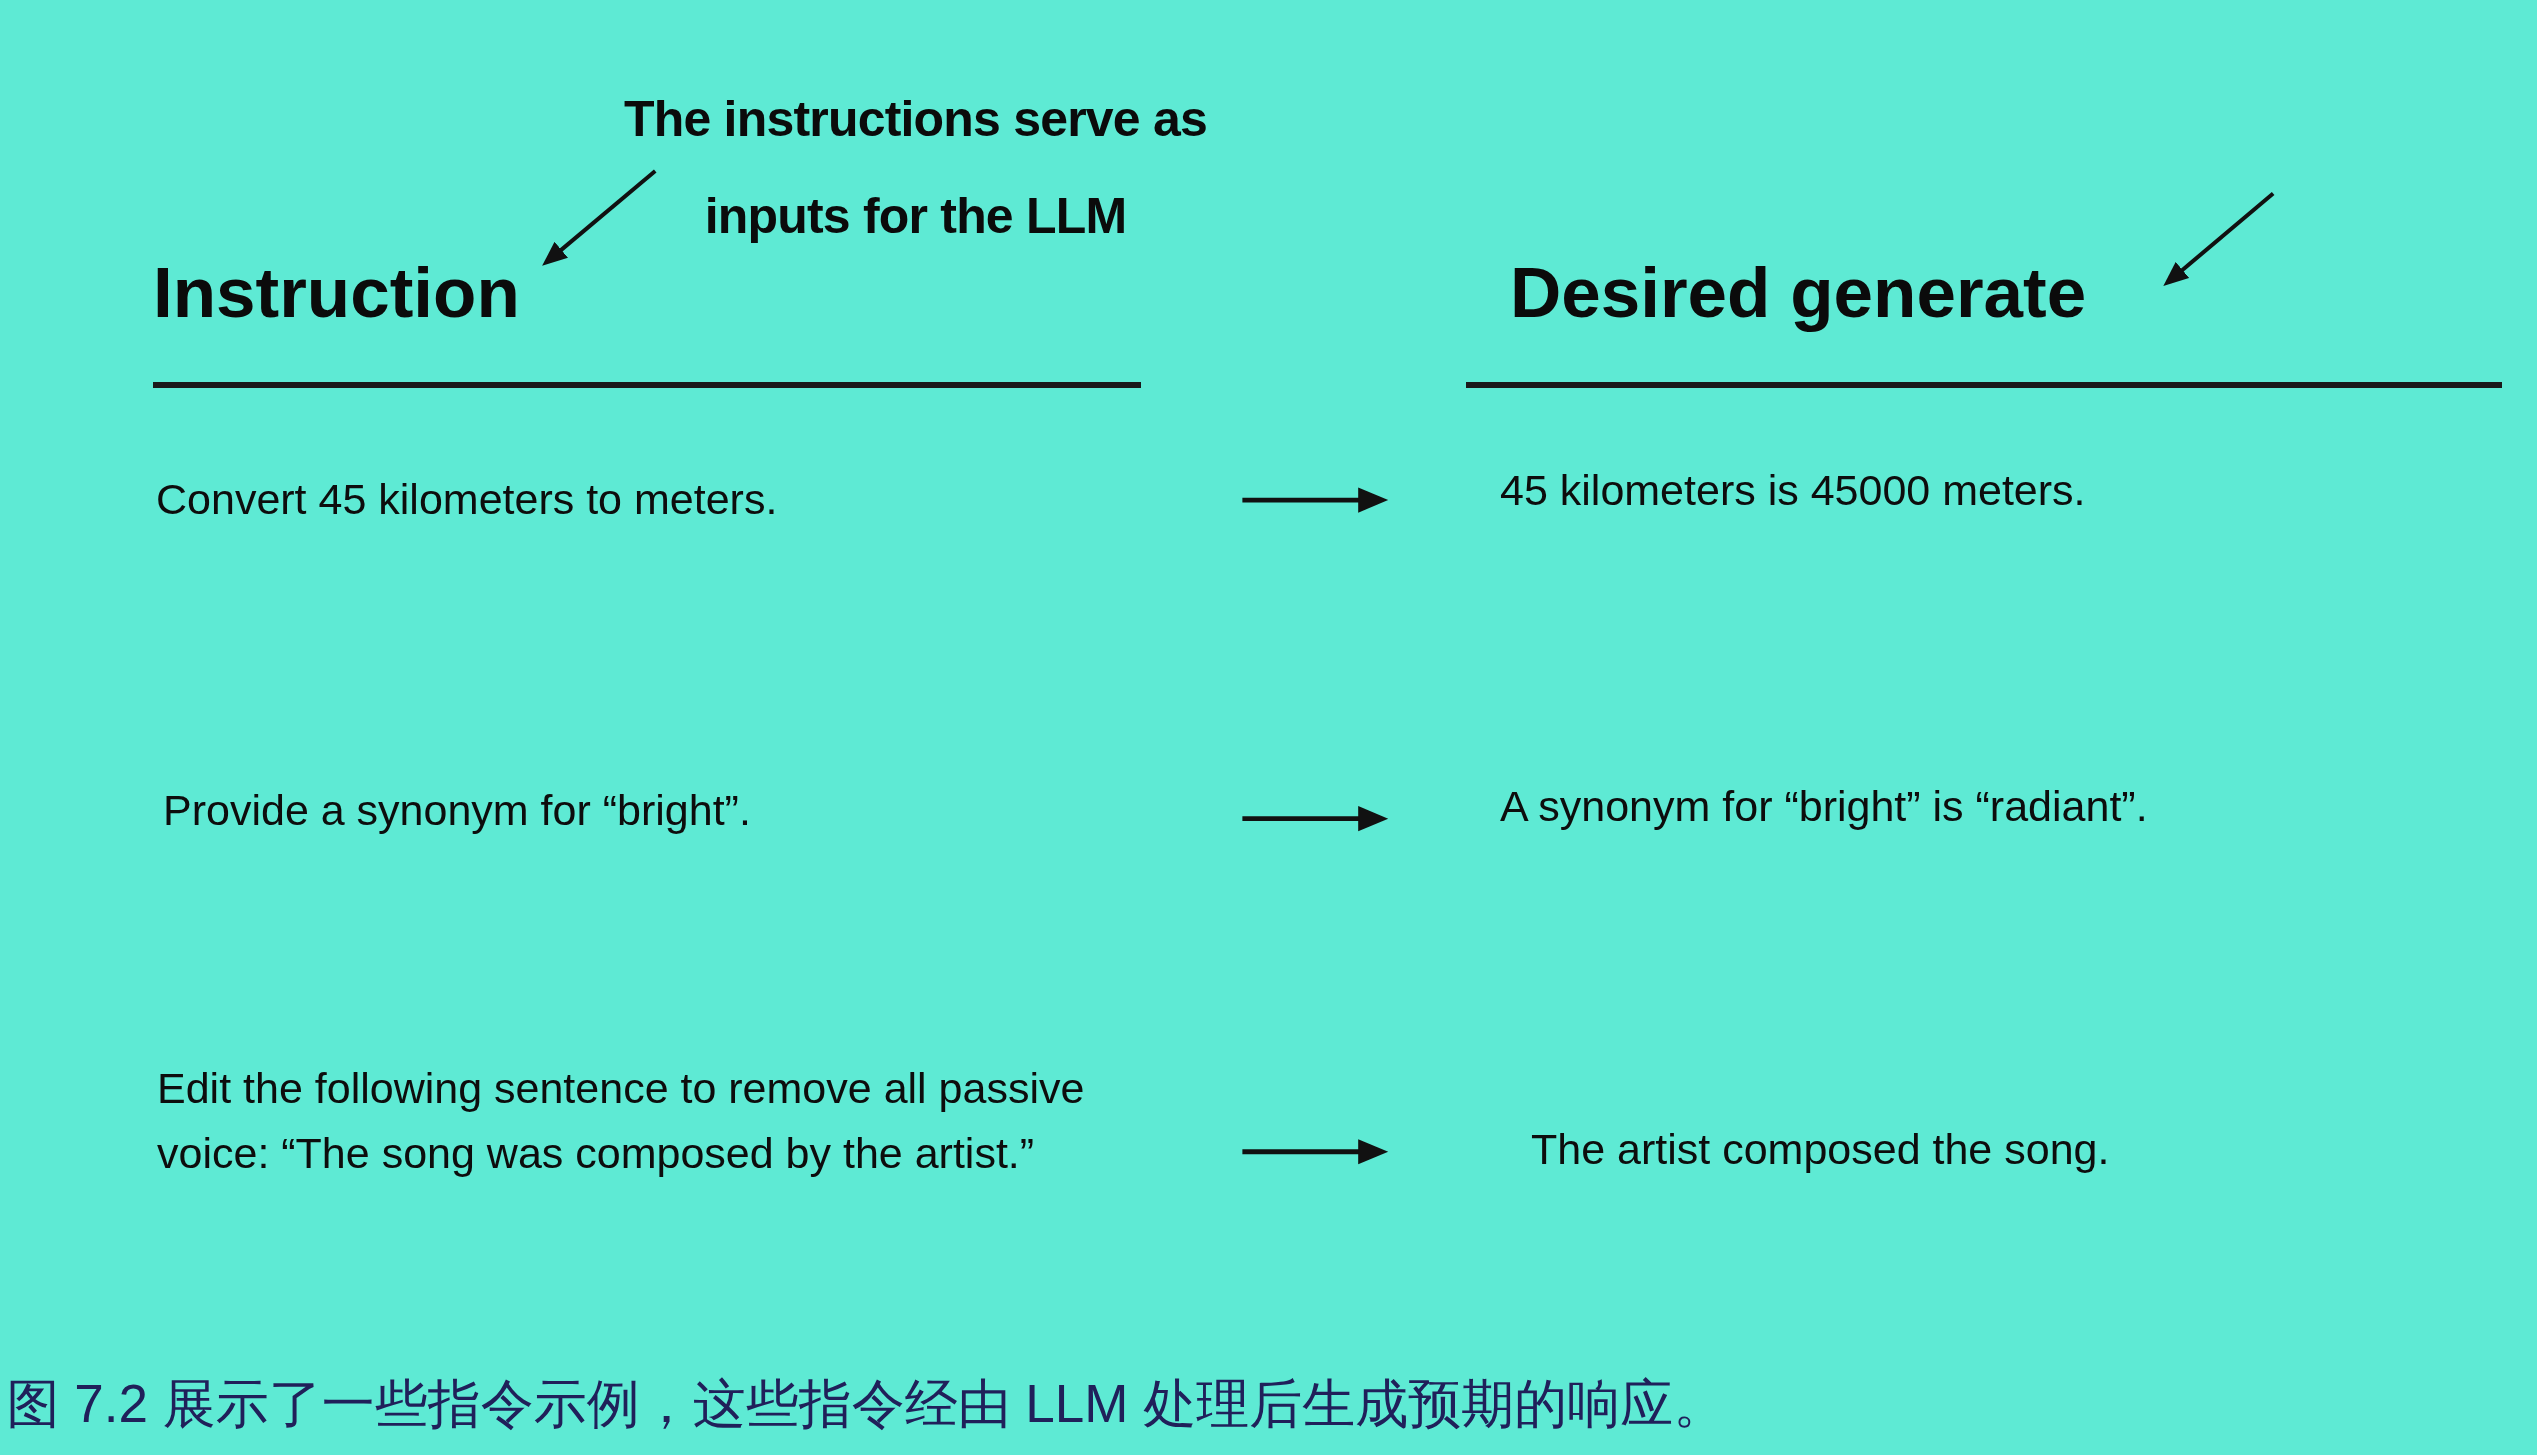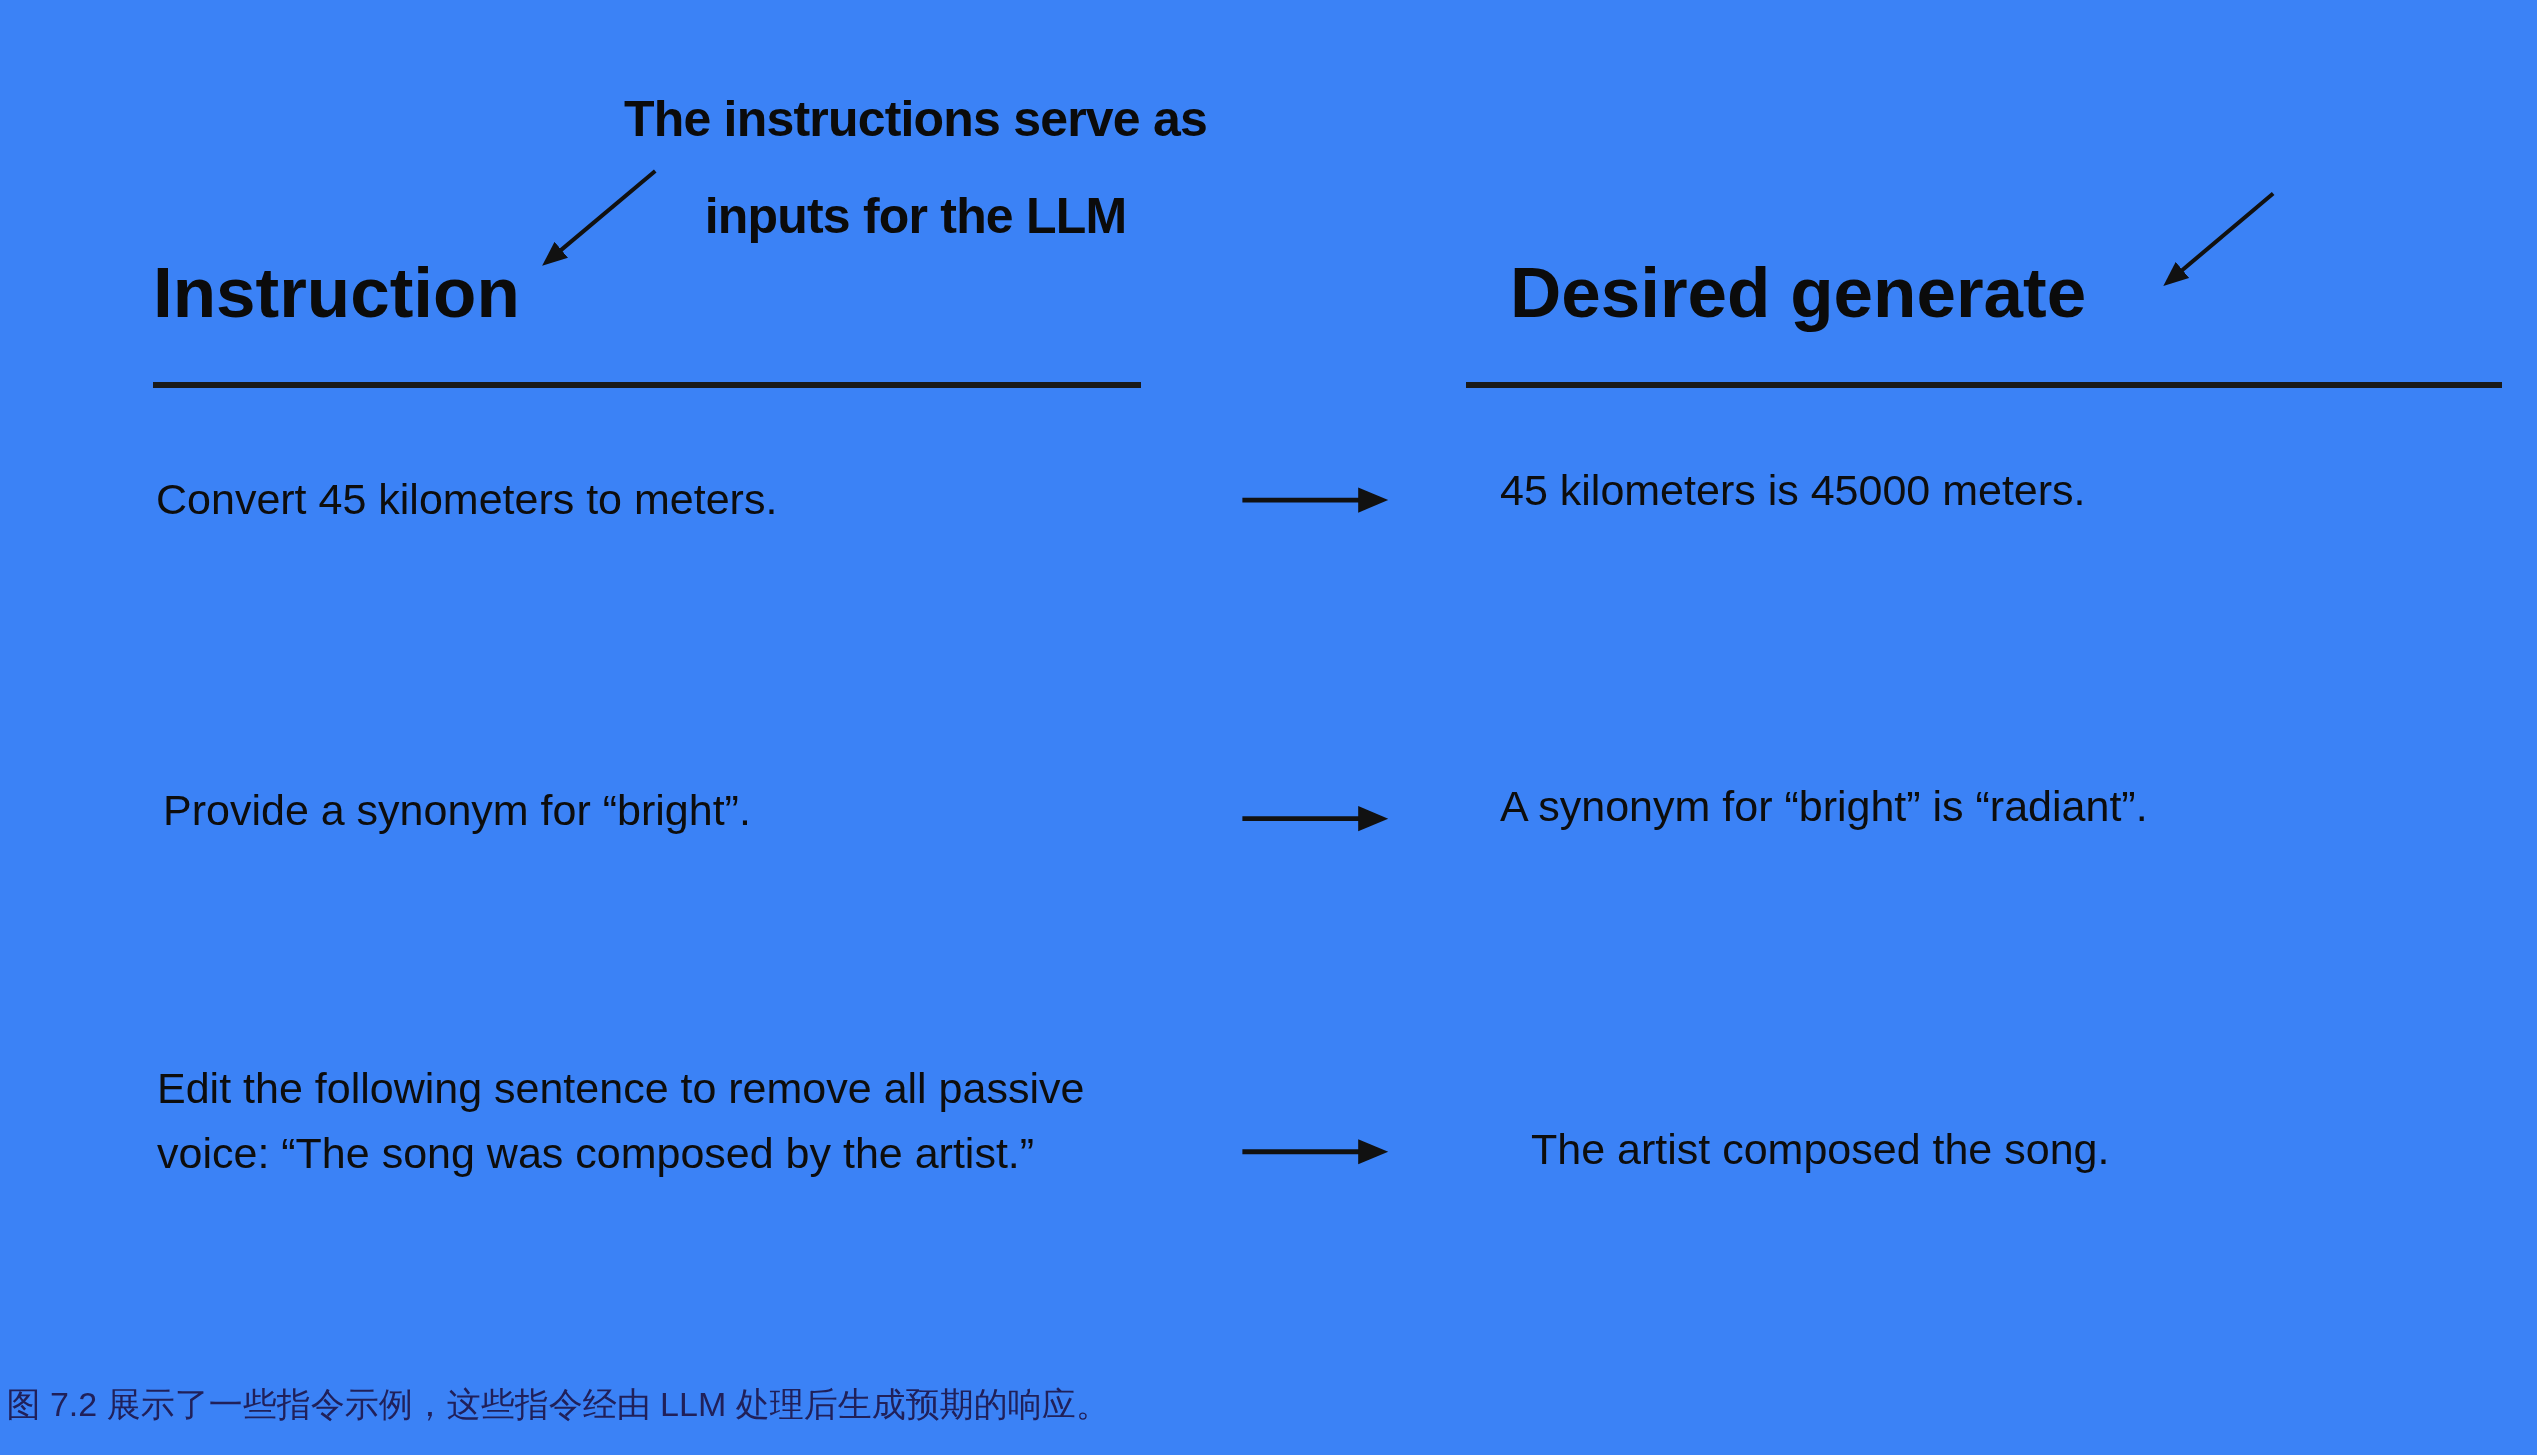--- a/index.html
+++ b/index.html
@@ -1,19 +1,19 @@
 <!DOCTYPE html>
 <html style="font-size:13px"><head>
 <meta charset="utf-8">
 <style>
   html,body{margin:0;padding:0;background:#ffffff;}
   #canvas{
     position:relative;
     width:2538px;height:1455px;
-    background:#3b82f6;
+    background:#5eead4;
     font-family:"Liberation Sans", sans-serif;
     color:#0d0d0d;
     overflow:hidden;
     text-decoration:underline;
   }
   .abs{position:absolute;}
   .annotation{
     font-weight:bold;
     font-size:50px;
     letter-spacing:-0.8px;
@@ -41,21 +41,21 @@
     color:#0d0d0d;
   }
   .r1-left{left:156px;top:467px;white-space:nowrap;}
   .r1-right{left:1500px;top:458px;white-space:nowrap;}
   .r2-left{left:163px;top:778px;white-space:nowrap;}
   .r2-right{left:1500px;top:774px;white-space:nowrap;}
   .r3-left{left:157px;top:1056px;width:992px;}
   .r3-right{left:1531px;top:1117px;white-space:nowrap;}
   .caption{
     left:6.5px;top:1371px;width:2525px;
-    font-size:34px;line-height:66px;
+    font-size:53px;line-height:66px;
     color:#20205a;
     white-space:nowrap;
   }
   svg.arrows{left:0;top:0;pointer-events:none;}
 </style>
 </head>
 <body>
 
 <div id="canvas">
 

